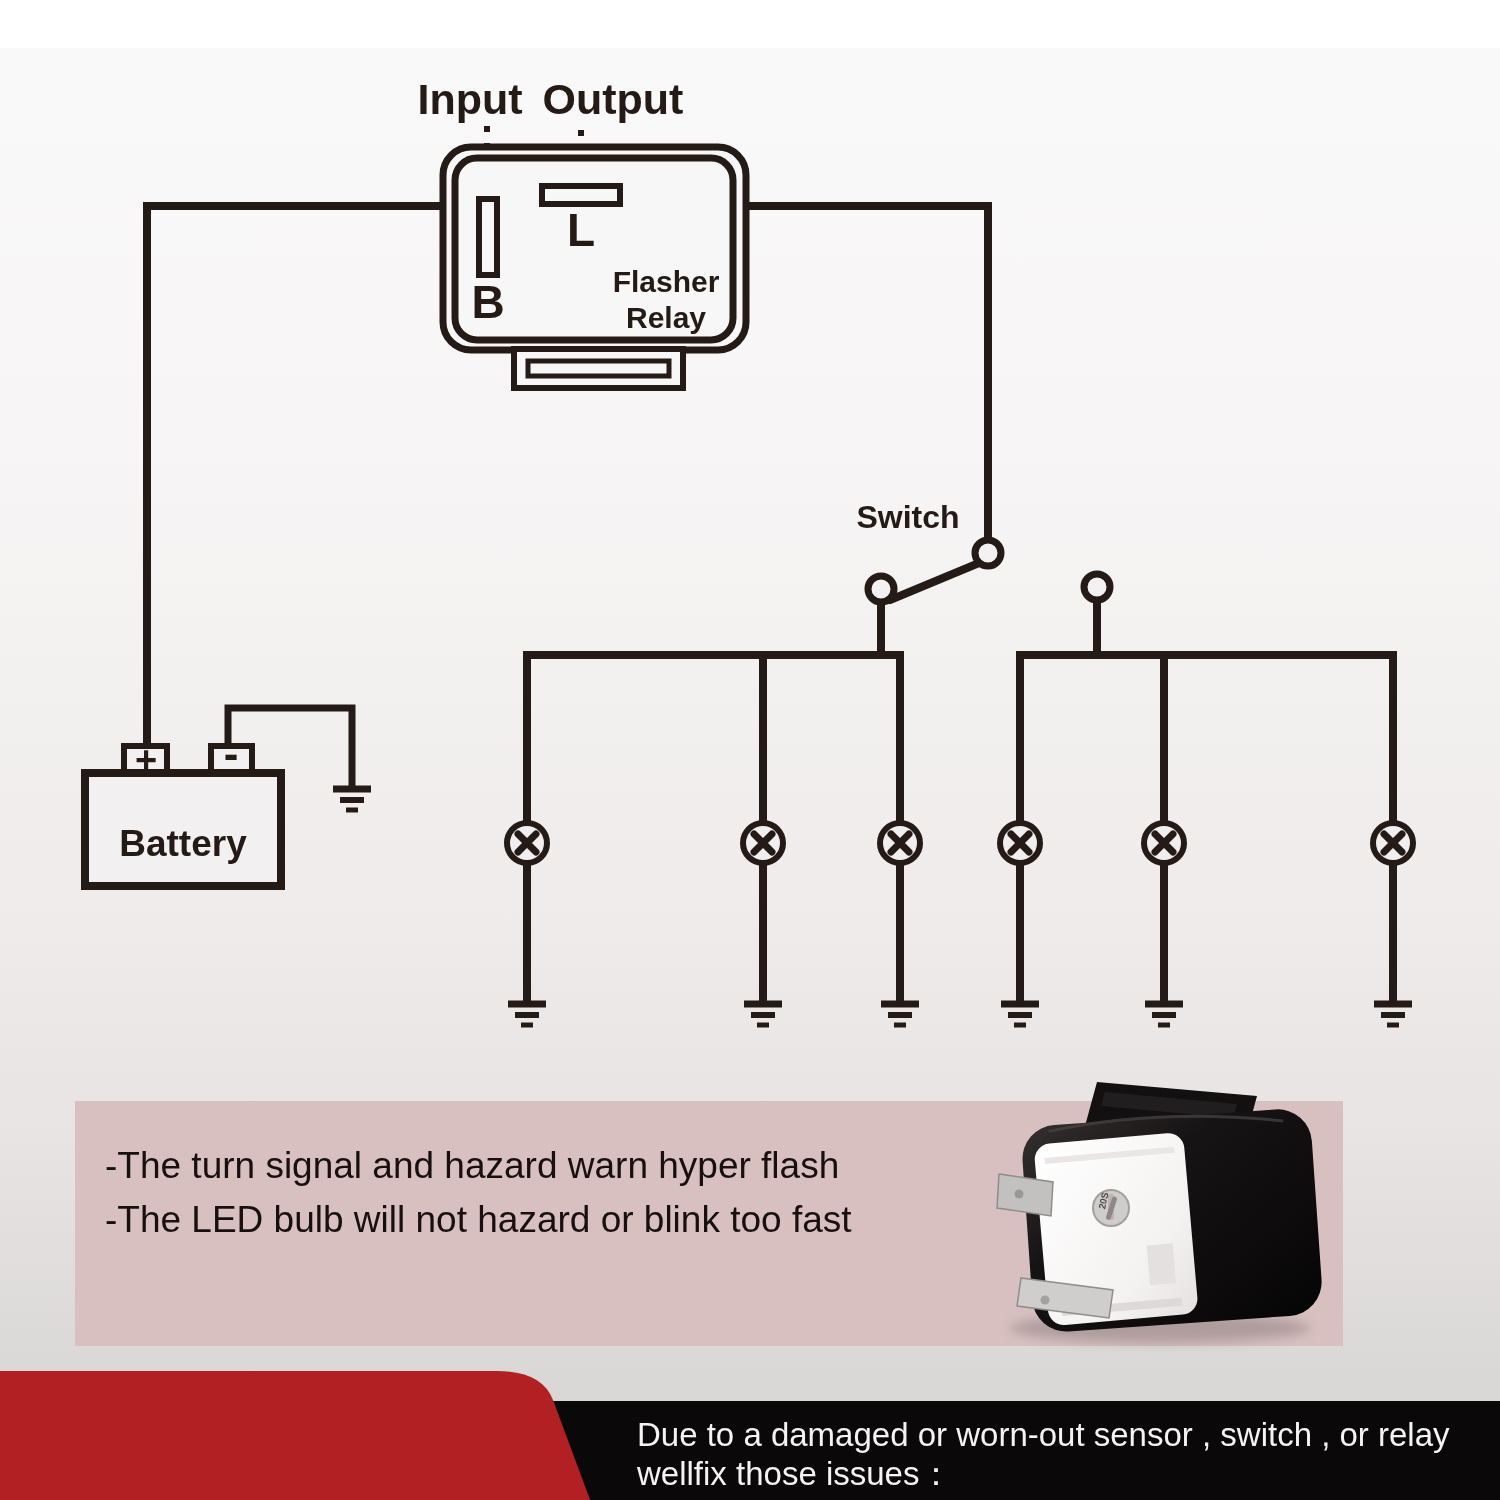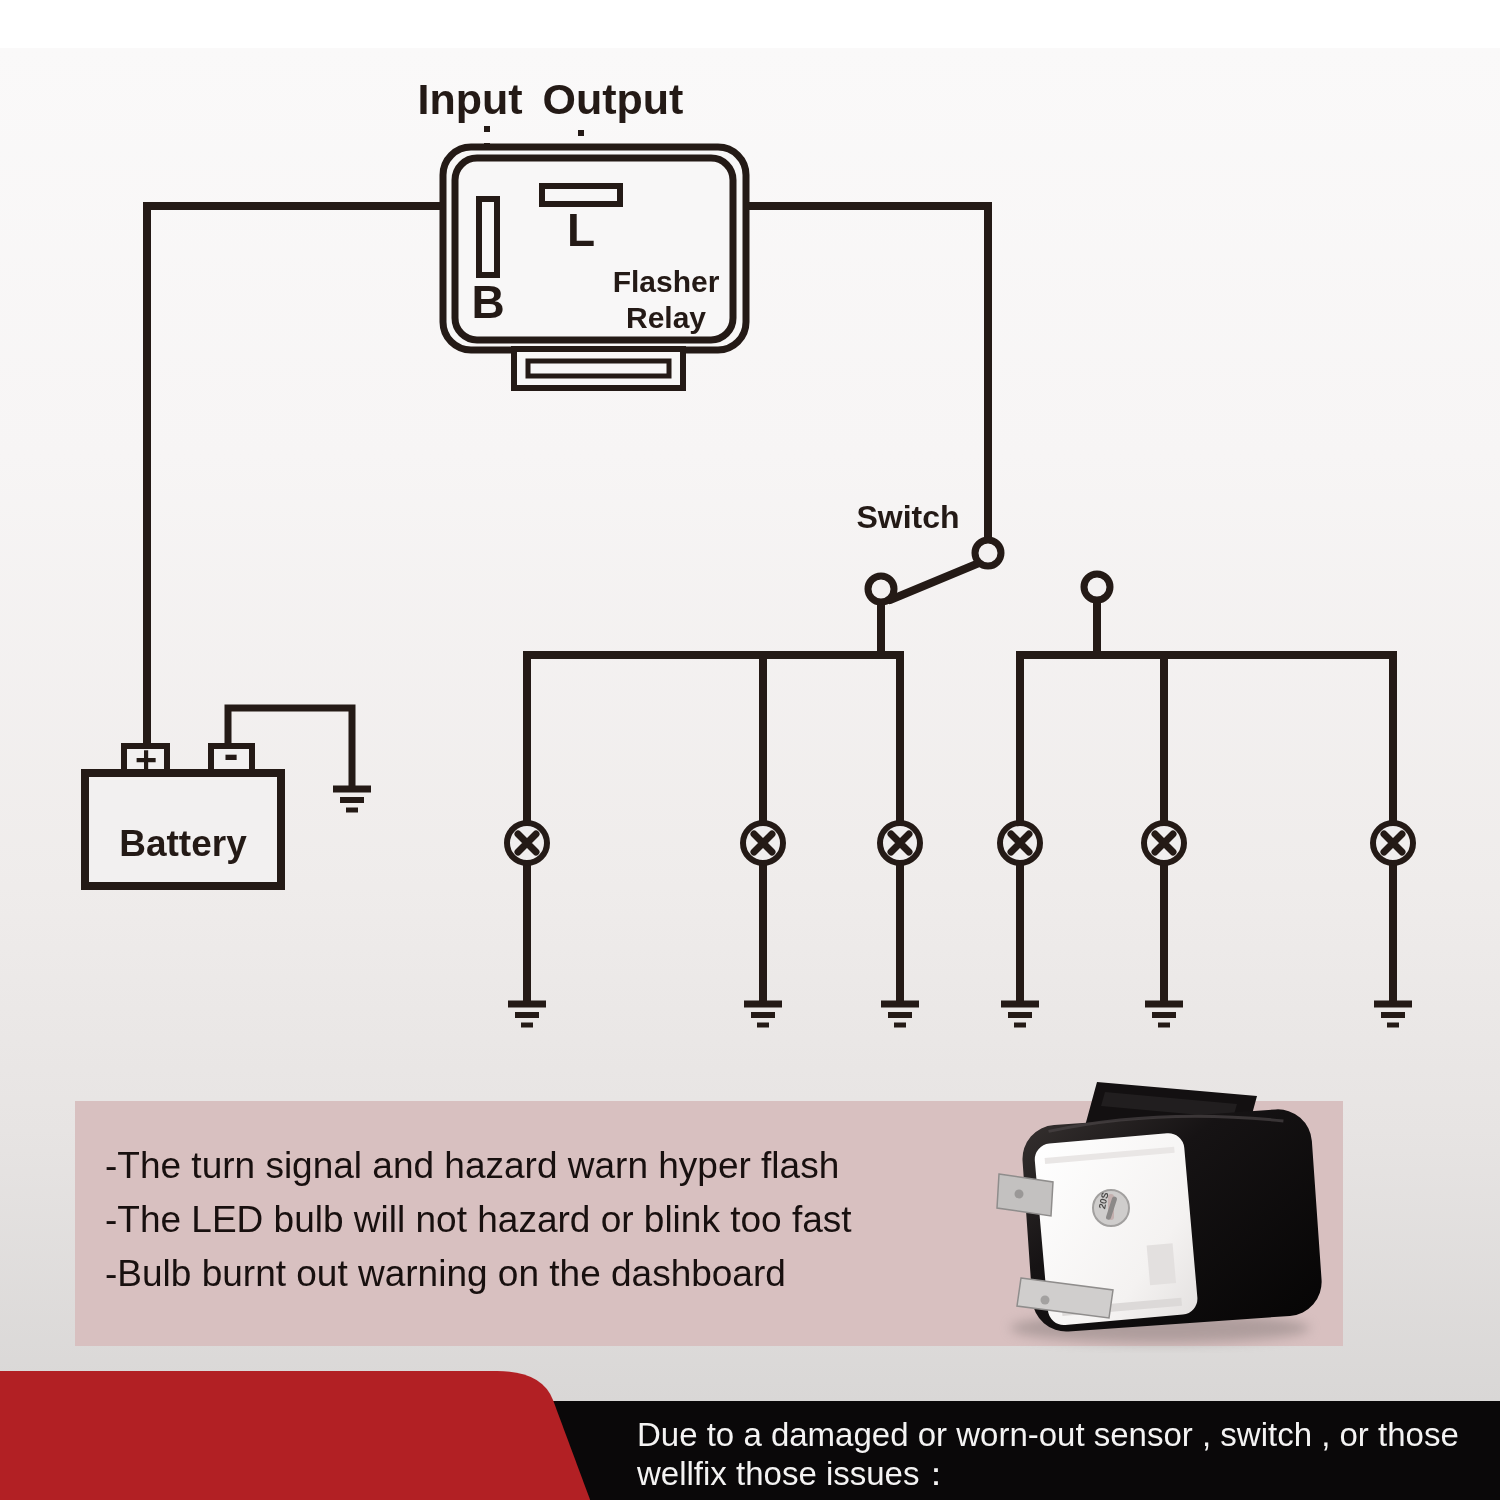--- a/index.html
+++ b/index.html
@@ -166,21 +166,20 @@
             <path d="M1381,967 H1405" stroke-width="6"></path>
             <path d="M1387,977 H1399" stroke-width="5"></path>
           </g>
       </g>
     </g>
   </svg>
 
   <div class="pink-panel">
     <div class="line" style="top:44px">-The turn signal and hazard warn hyper flash</div>
     <div class="line" style="top:98px">-The LED bulb will not hazard or blink too fast</div>
-    <div class="line" style="top:152px">-Bulb burnt out warning on the dashboard</div>
   </div>
 
   <svg class="product-svg" width="345" height="275" viewBox="0 0 345 275">
     <defs>
       <linearGradient id="pgBody" x1="0" y1="0" x2="1" y2="1">
         <stop offset="0" stop-color="#35302f"></stop>
         <stop offset="0.35" stop-color="#161314"></stop>
         <stop offset="1" stop-color="#060505"></stop>
       </linearGradient>
       <linearGradient id="pgPlate" x1="0" y1="0" x2="1" y2="1">
@@ -225,16 +224,16 @@
   </svg>
 
   <div class="banner-black"></div>
 
   <svg class="ribbon-svg" width="612" height="177" viewBox="0 0 612 177">
     <path d="M0,0 L497,0 Q542,0 553,29 L608,177 L0,177 Z" fill="#b22024"></path>
   </svg>
 
 
   <div class="banner-desc">
-    <div>Due to a damaged or worn-out sensor , switch , or those</div>
+    <div>Due to a damaged or worn-out sensor , switch , or relay</div>
     <div>wellfix those issues：</div>
   </div>
 </div>
 
 </body></html>

